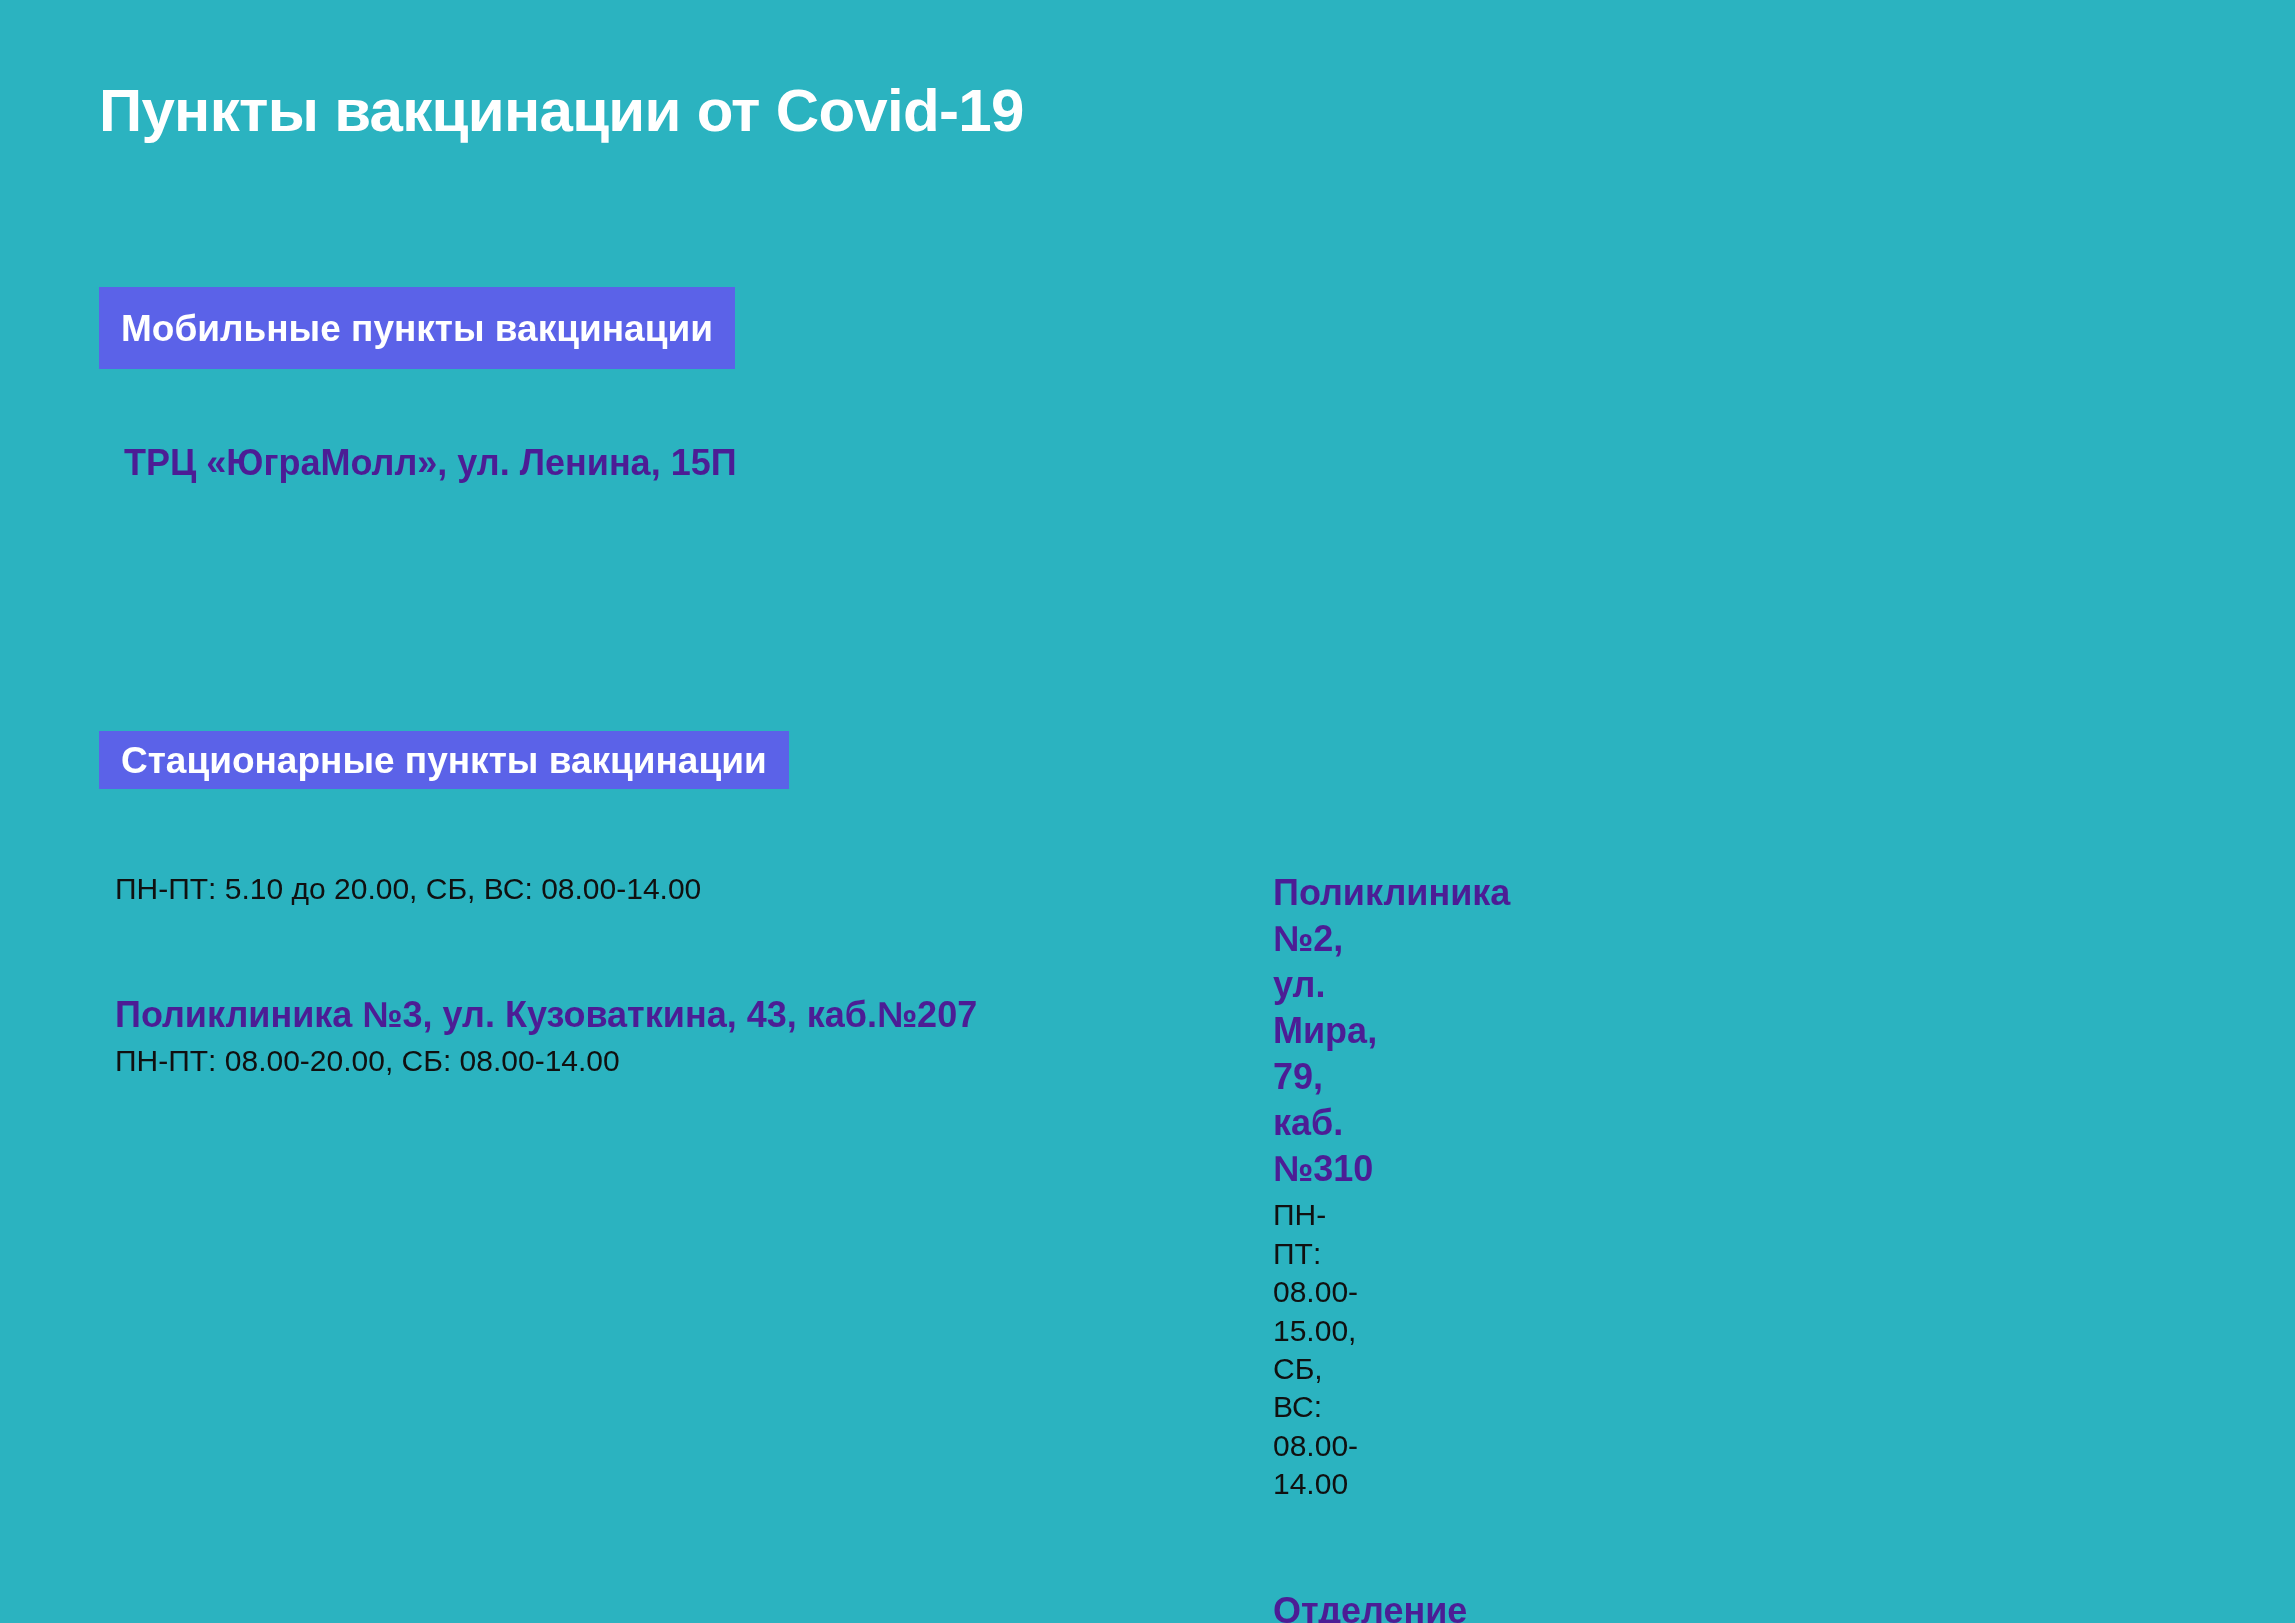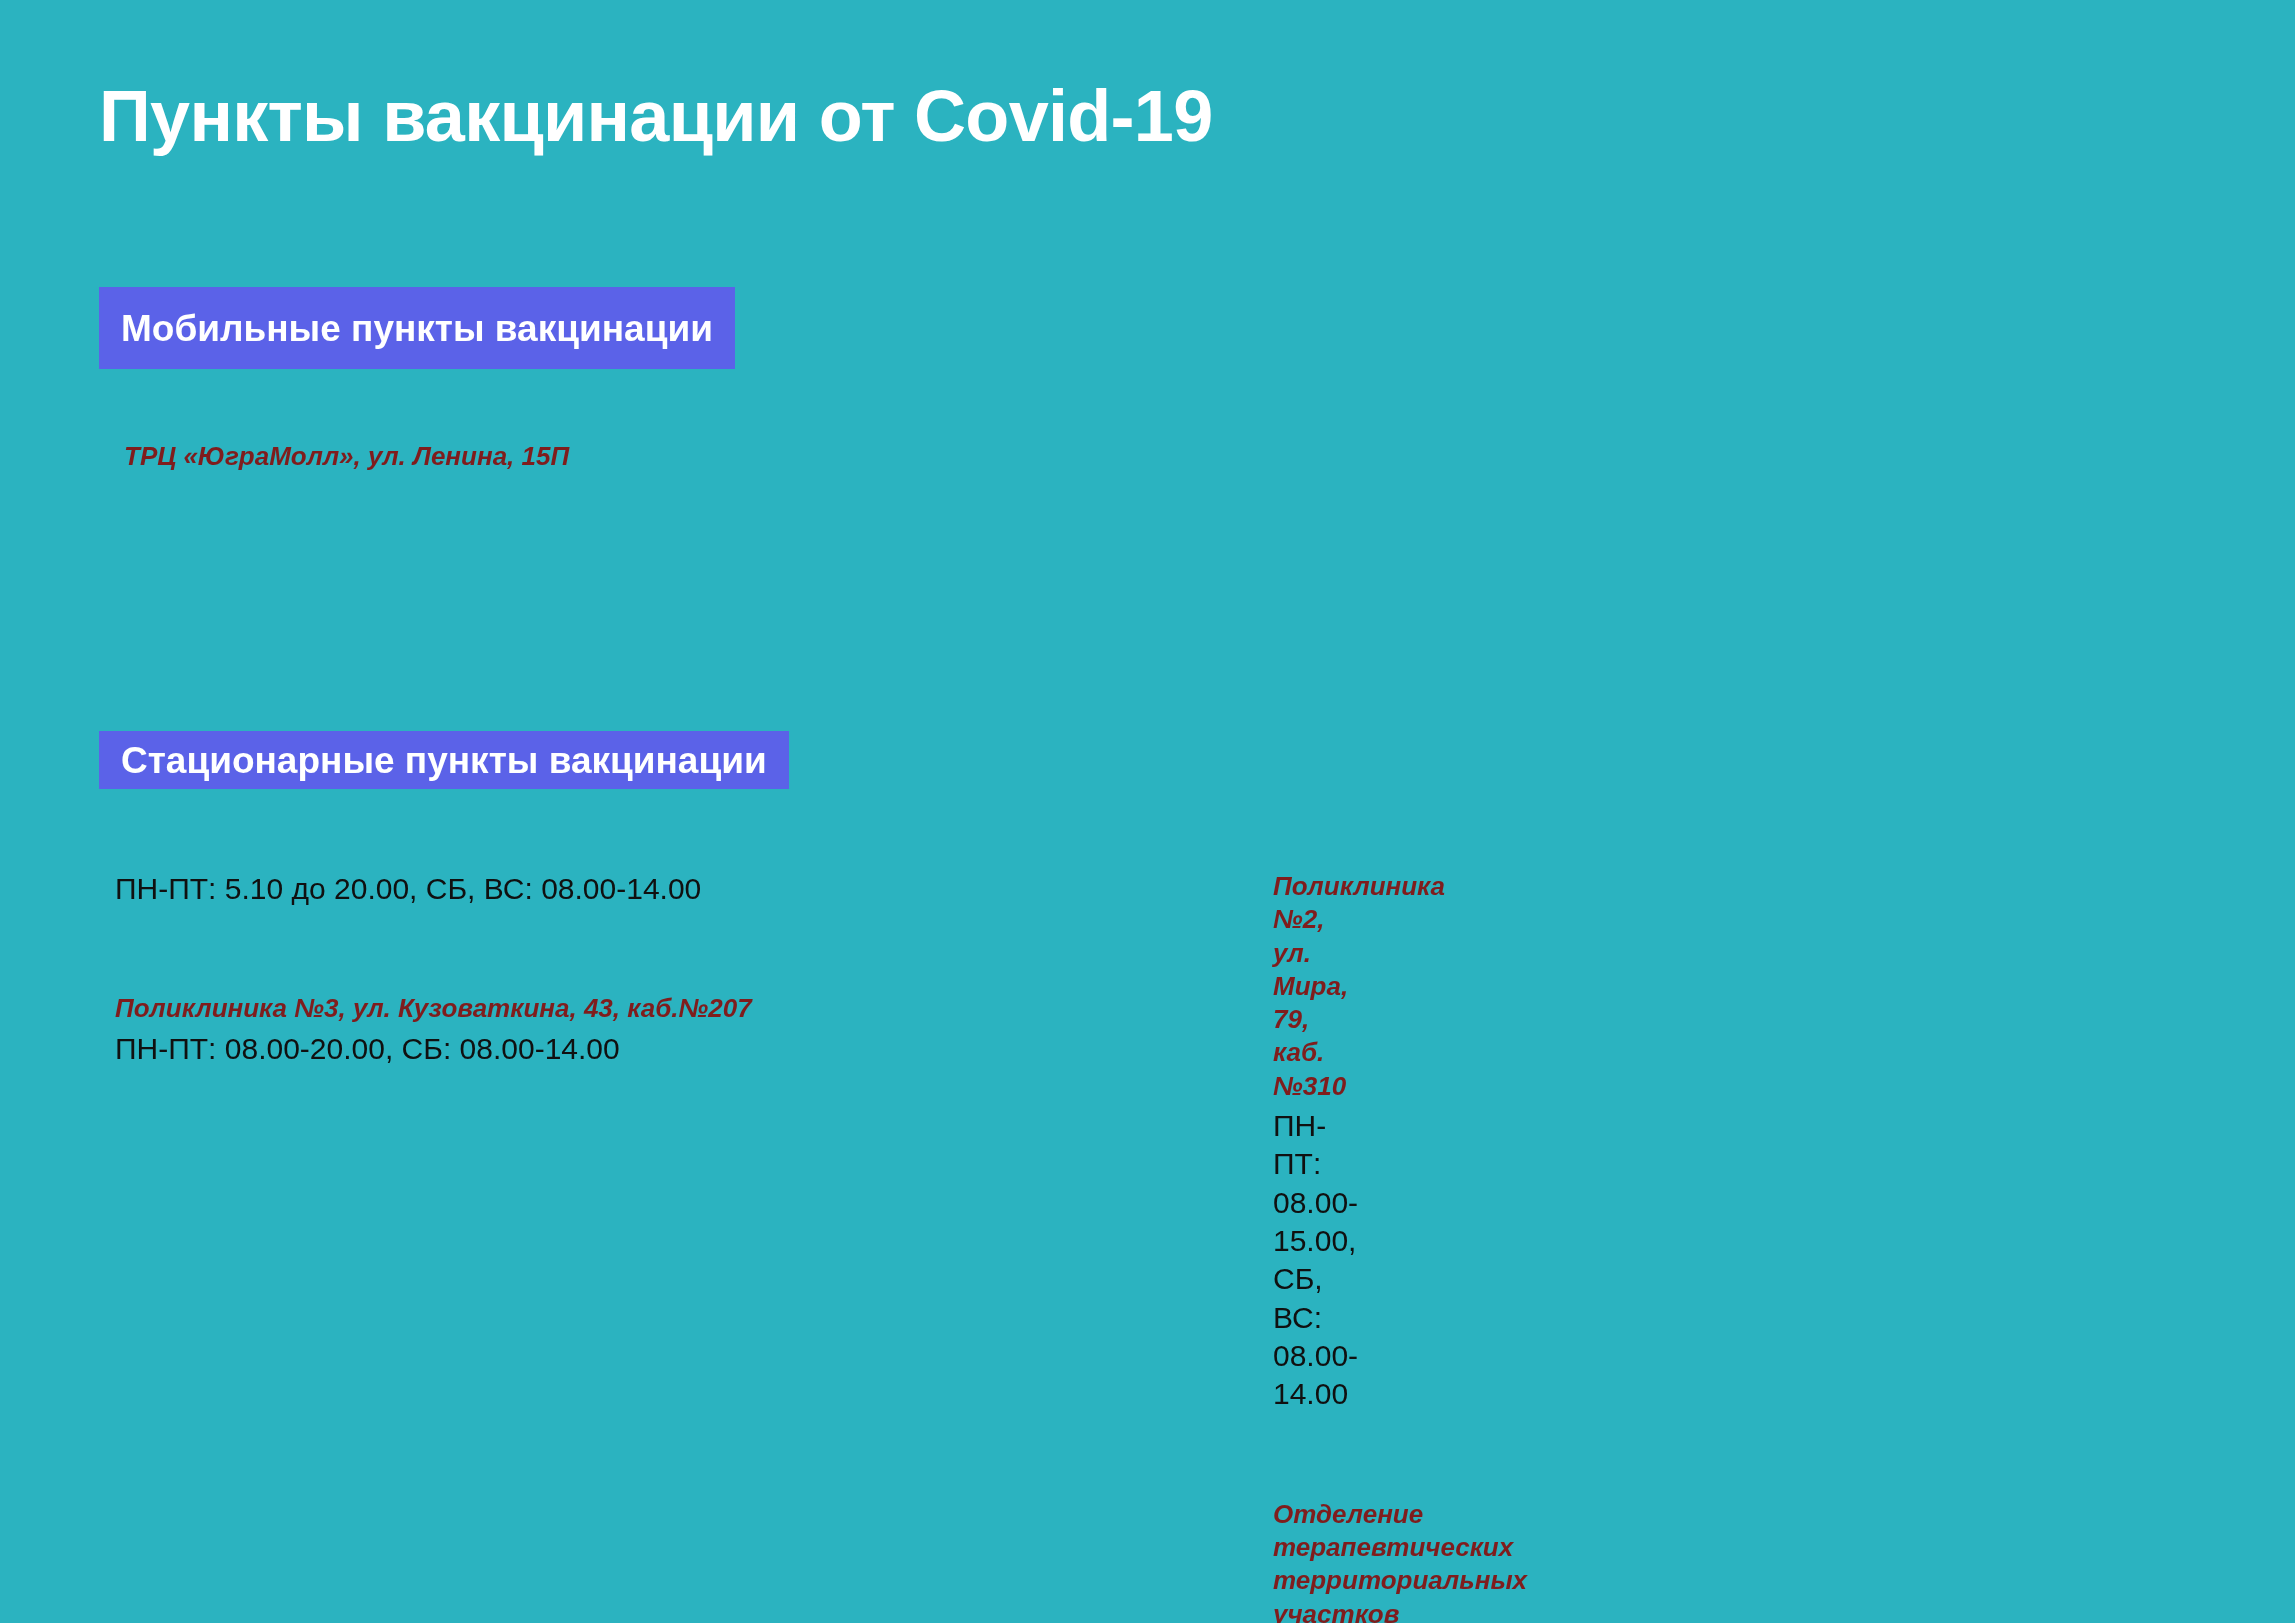--- a/index.html
+++ b/index.html
@@ -19,21 +19,21 @@
     position: relative;
     width: 2295px;
     height: 1623px;
     box-sizing: border-box;
     padding: 0;
   }
   .title {
     position: absolute;
     left: 99px;
     top: 79px;
-    font-size: 72px;
+    font-size: 60px;
     line-height: 1.05;
     font-weight: bold;
     color: #FFFFFF;
     letter-spacing: -0.7px;
     white-space: nowrap;
   }
   .section-banner {
     position: absolute;
     background: #5B62E8;
     color: #FFFFFF;
@@ -56,26 +56,25 @@
     top: 731px;
     height: 58px;
   }
   .mobile-block {
     position: absolute;
     left: 124px;
     top: 440px;
     width: 982px;
   }
   .entry-name {
-    font-size: 26px;
+    font-size: 36px;
     font-weight: bold;
     line-height: 1.28;
-    color: #7f1d1d;
+    color: #4c1d95;
     margin: 0 0 3.9px 0;
-    font-style: italic;
   }
   .entry-hours {
     font-size: 30px;
     font-weight: normal;
     line-height: 1.28;
     color: #101010;
     margin: 0;
   }
   .columns {
     position: absolute;

